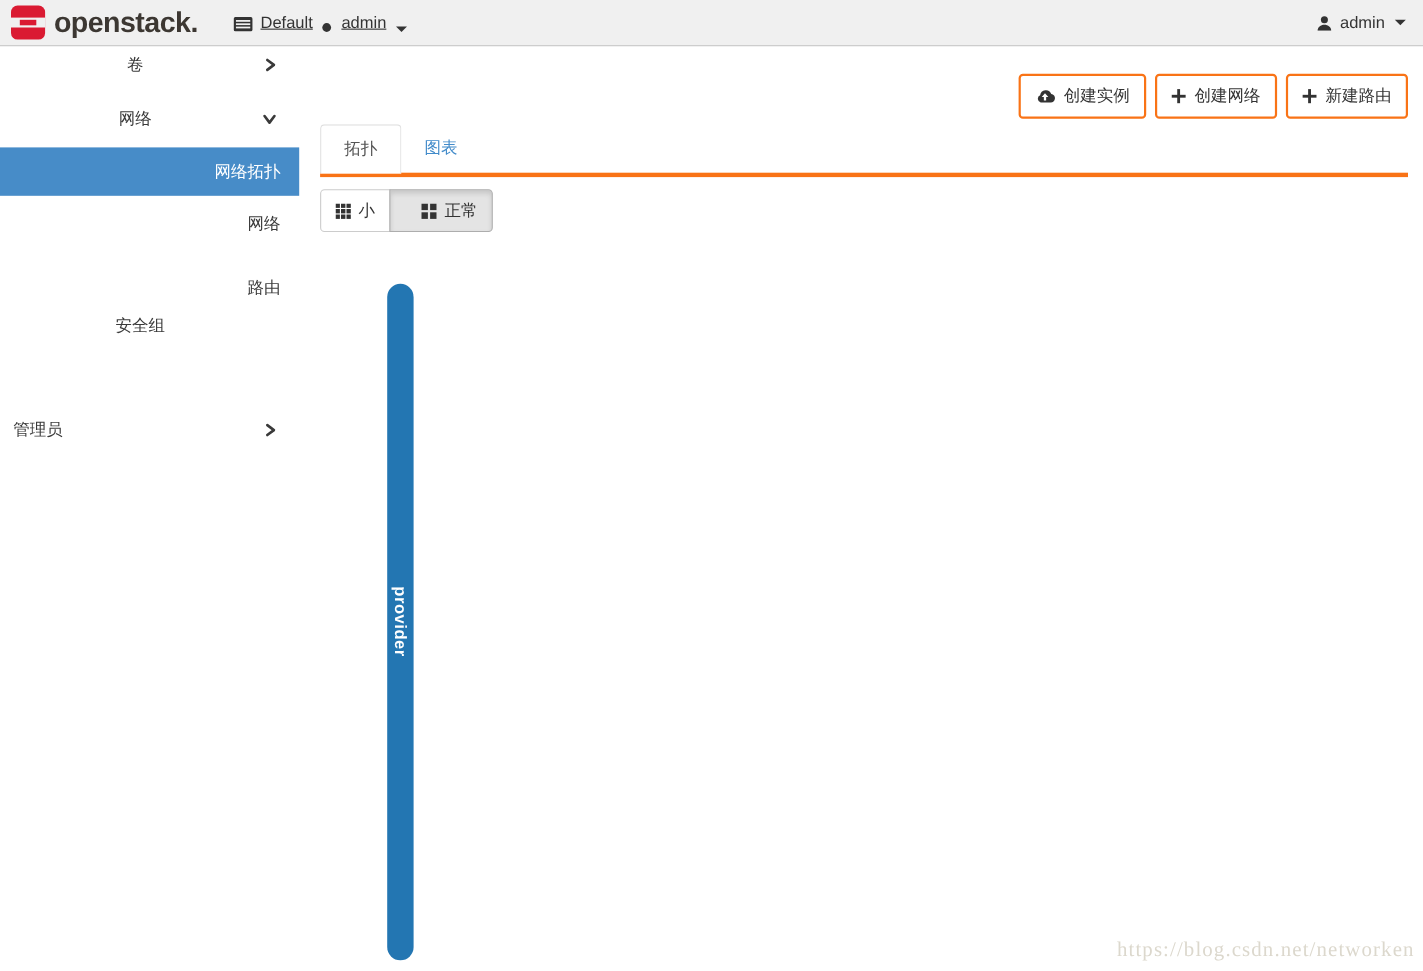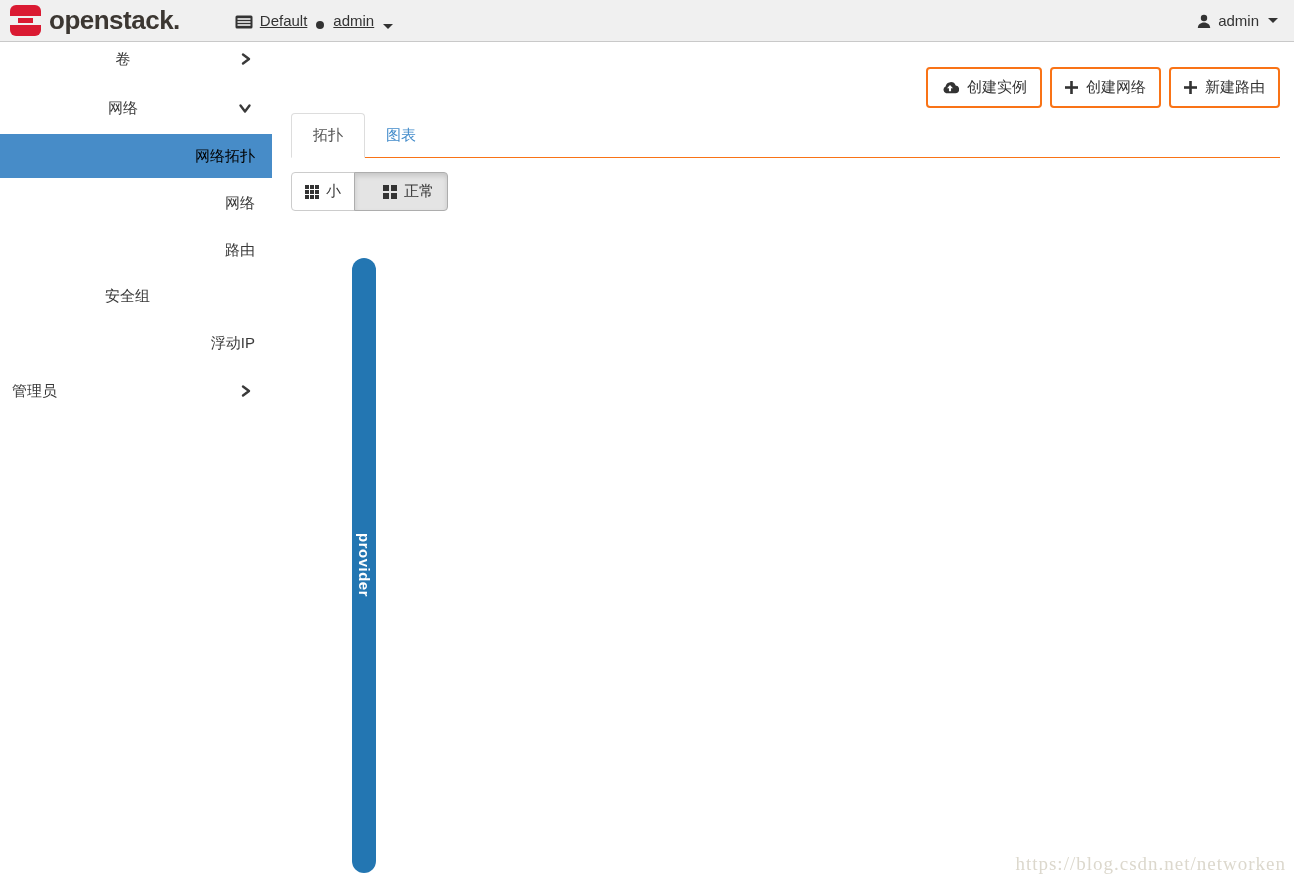--- a/index.html
+++ b/index.html
@@ -7,21 +7,21 @@
   body {
     position:relative;
     font-family:"Liberation Sans","DejaVu Sans",sans-serif;
     background:#fff; color:#333; overflow:hidden;
   }
 
   
   .topbar {
     position:absolute; left:0; top:0; width:1294px; height:42px;
     background:#f0f0f0; border-bottom:1px solid #c9c9c9;
-    display:flex; align-items:center;gap:23px;
+    display:flex; align-items:center;
   }
   .brand { display:flex; align-items:center; margin-left:10px; cursor:pointer; }
   .logo {
     position:relative; width:31px; height:31px; border-radius:6px;
     background:var(--brand-red,#da1a32); display:inline-block;
   }
   .logo::before {
     content:""; position:absolute; left:0; right:0; top:11px; bottom:11px;
     background:#f0f0f0;
   }
@@ -47,35 +47,35 @@
   .nav-row .chev { position:absolute; right:20px; top:50%; transform:translateY(-50%); }
   .nav-center-label {
     position:absolute; left:0; width:246px; top:50%; transform:translateY(-50%);
     text-align:center;
   }
   .nav-left-label { position:absolute; left:12px; top:50%; transform:translateY(-50%); }
   .nav-leaf {
     display:flex; align-items:center; justify-content:flex-end;
     padding-right:17px;
   }
-  .nav-leaf.active { background:var(--nav-active-bg,#478cc8); color:#000000; }
+  .nav-leaf.active { background:var(--nav-active-bg,#478cc8); color:#ffffff; }
 
   
   .actions { position:absolute; top:67px; right:14px; display:flex; gap:8px; }
   .action-btn {
     display:inline-flex; align-items:center; gap:8px;
     padding:9px 13px; font-size:15px; color:#333;
     background:#fff; border:2px solid #f97316; border-radius:4px; cursor:pointer;
     font-family:inherit;
   }
 
   
   .tabbar {
     position:absolute; left:291px; right:14px; top:113px;
-    border-bottom:1px solid #f97316; display:flex;align-items:center;
+    border-bottom:4px solid #f97316; display:flex;
   }
   .tab { padding:12px 21px; font-size:15px; cursor:pointer; }
   .tab.active {
     background:#fff; color:#555;
     border:1px solid #ddd; border-bottom:1px solid #fff;
     border-radius:4px 4px 0 0; margin-bottom:-1px;
   }
   .tab.inactive { color:var(--link-blue,#428bca); }
 
   
@@ -167,28 +167,25 @@
         </svg>
     </span>
   </div>
 
   <div class="nav-row nav-leaf active" style="top:91px;">
     <span>网络拓扑</span>
   </div>
   <div class="nav-row nav-leaf" style="top:138px;">
     <span>网络</span>
   </div>
-  <div class="nav-row nav-leaf" style="top:185px;">
+  <div class="nav-row nav-leaf" style="top:196px;">
     <span>路由</span>
   </div>
   <div class="nav-row nav-leaf" style="top:231px;justify-content:center;">
     <span>安全组</span>
-  </div>
-  <div class="nav-row nav-leaf" style="top:278px;">
-    <span>浮动IP</span>
   </div>
 
   <div class="nav-row" style="top:326px;">
     <span class="nav-left-label">管理员</span>
     <span class="chev">
       <svg width="13" height="14" viewBox="0 0 13 14">
           <path d="M4 2.5 L10 7 L4 11.5" stroke="#3a3a3a" stroke-width="2.4" fill="none" stroke-linecap="round" stroke-linejoin="round"></path>
         </svg>
     </span>
   </div>

